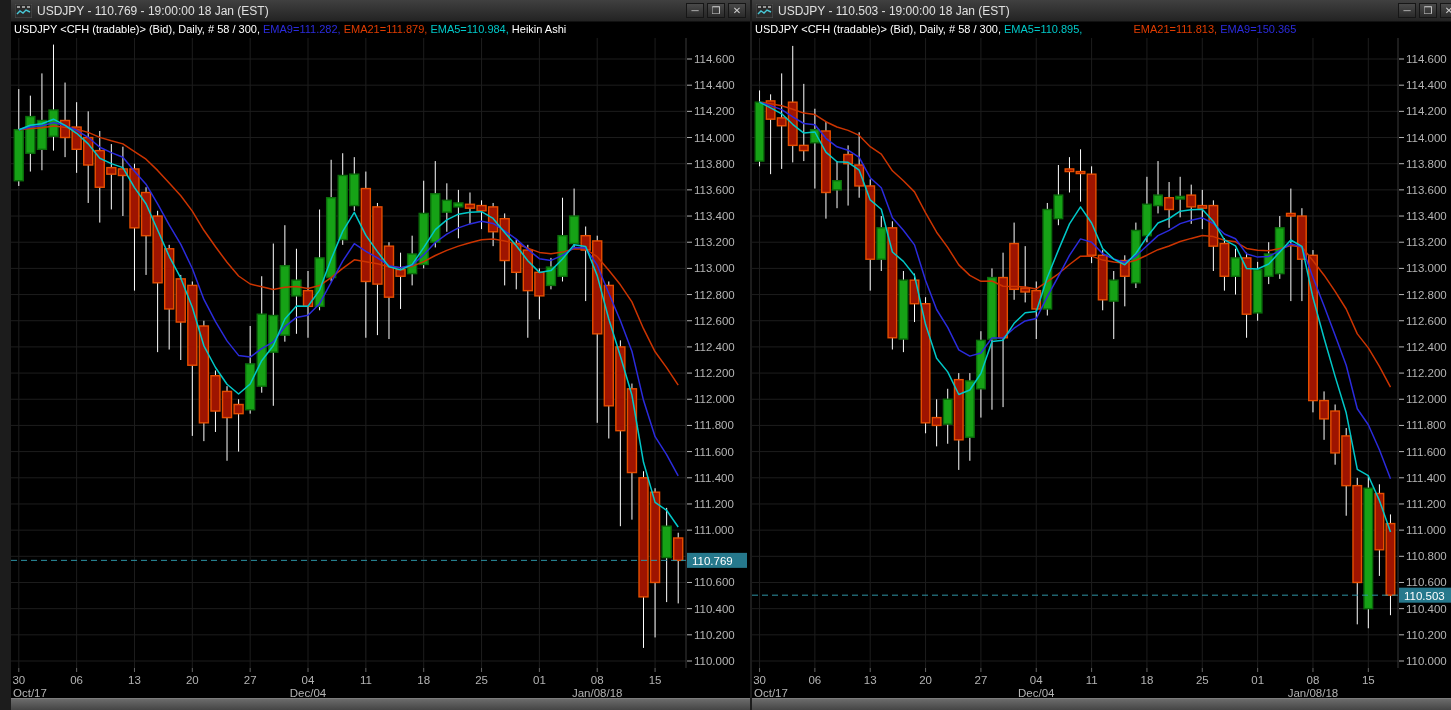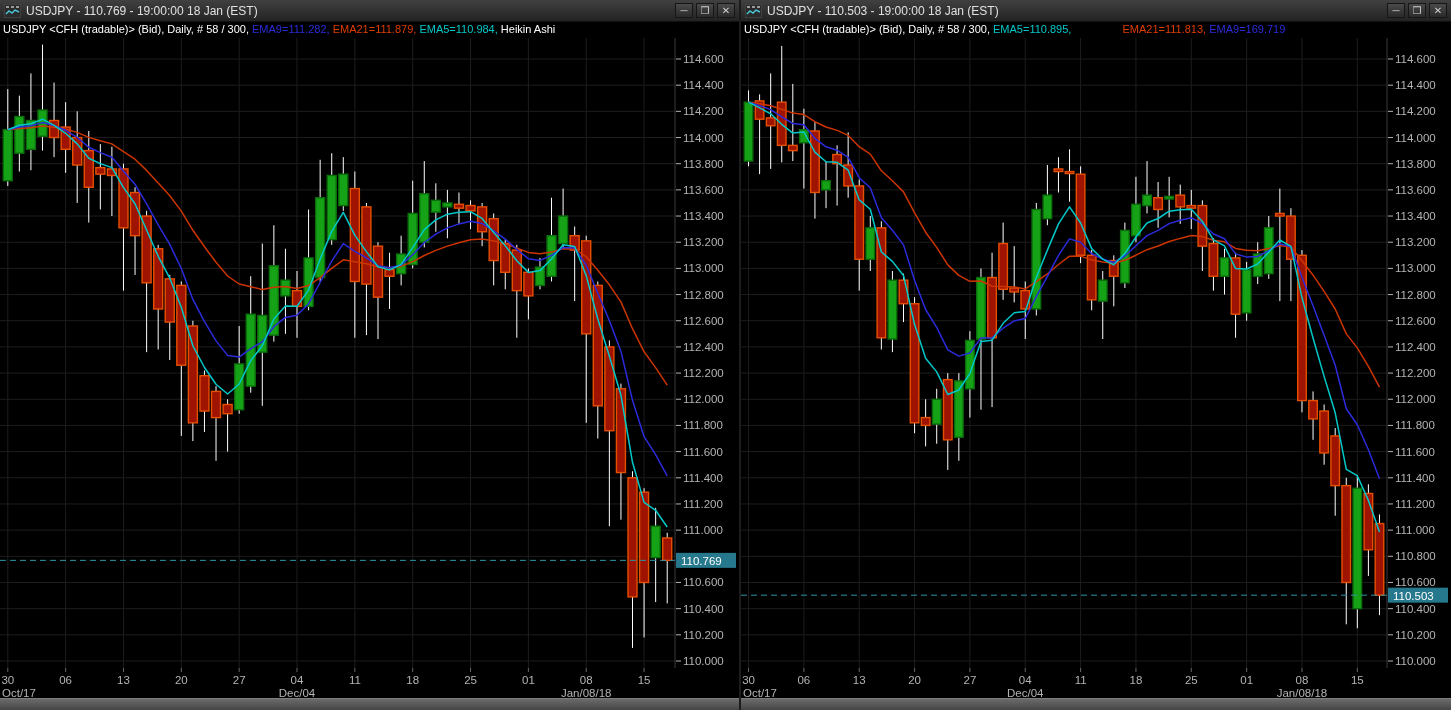--- a/index.html
+++ b/index.html
@@ -1,18 +1,18 @@
 <!DOCTYPE html>
 <html><head>
 <meta charset="utf-8">
 <style>
   html,body{margin:0;padding:0;background:#1c1c1c;font-family:"Liberation Sans",sans-serif;}
   #desktop{display:flex;gap:2px;width:1451px;height:710px;overflow:hidden;background:#1c1c1c;}
   .window{display:flex;flex-direction:column;background:#000;}
-  .window.left{width:880px;}
+  .window.left{width:880px;margin-left:11px;}
   .window.right{width:710px;}
   .titlebar{height:22px;flex:0 0 22px;background:linear-gradient(#404040,#232323);display:flex;align-items:center;padding:0 4px;gap:5px;border-bottom:1px solid #111;box-sizing:border-box;}
   .win-icon{width:17px;height:14px;display:inline-block;flex:0 0 17px;}
   .title{color:#e0e0e0;font-size:12px;white-space:nowrap;overflow:hidden;flex:1 1 auto;}
   .winbtns{display:flex;gap:3px;flex:0 0 auto;}
   .wbtn{width:18px;height:15px;background:linear-gradient(#4a4a4a,#2a2a2a);border:1px solid #161616;color:#cfcfcf;font-size:10px;line-height:14px;text-align:center;box-sizing:border-box;cursor:default;}
   .infobar{height:16px;flex:0 0 16px;background:#000;color:#fff;font-size:11px;line-height:15px;padding-left:3px;white-space:nowrap;overflow:hidden;}
   svg.chart{display:block;background:#000;flex:0 0 660px;}
   .bottomstrip{height:12px;flex:1 1 auto;background:linear-gradient(#6b6b6b,#454545);border-top:1px solid #7d7d7d;}
   text{font-family:"Liberation Sans",sans-serif;}
@@ -291,21 +291,21 @@
             <polyline points="2,10 5,7 8,9 11,6 15,8" fill="none" stroke="#49c7d6" stroke-width="1.4"></polyline>
           </svg>
       </span>
       <span class="title">USDJPY - 110.503 - 19:00:00  18 Jan (EST)</span>
       <span class="winbtns">
         <span class="wbtn">─</span>
         <span class="wbtn">❒</span>
         <span class="wbtn">✕</span>
       </span>
     </div>
-    <div class="infobar" id="info-1"><span style="color: rgb(255, 255, 255);">USDJPY &lt;CFH (tradable)&gt; (Bid), Daily, # 58 / 300, </span><span style="color: rgb(0, 200, 200); text-align: center;">EMA5=110.895, </span><span style="color: rgb(224, 60, 0); margin-left: 48px;">EMA21=111.813, </span><span style="color: rgb(43, 43, 220);">EMA9=169.719</span></div>
+    <div class="infobar" id="info-1"><span style="color: rgb(255, 255, 255);">USDJPY &lt;CFH (tradable)&gt; (Bid), Daily, # 58 / 300, </span><span style="color: rgb(0, 200, 200); text-align: center;">EMA5=110.895, </span><span style="color: rgb(224, 60, 0); margin-left: 48px;">EMA21=111.813, </span><span style="color: rgb(43, 43, 220);">EMA9=150.365</span></div>
     <svg class="chart" id="chart-1" width="710" height="660" viewBox="0 0 710 660">
         <line x1="0" y1="623" x2="646" y2="623" stroke="#1d1d1d" stroke-width="1"></line>
         <line x1="0" y1="596.8260869565213" x2="646" y2="596.8260869565213" stroke="#1d1d1d" stroke-width="1"></line>
         <line x1="0" y1="570.6521739130426" x2="646" y2="570.6521739130426" stroke="#1d1d1d" stroke-width="1"></line>
         <line x1="0" y1="544.478260869564" x2="646" y2="544.478260869564" stroke="#1d1d1d" stroke-width="1"></line>
         <line x1="0" y1="518.3043478260853" x2="646" y2="518.3043478260853" stroke="#1d1d1d" stroke-width="1"></line>
         <line x1="0" y1="492.13043478260664" x2="646" y2="492.13043478260664" stroke="#1d1d1d" stroke-width="1"></line>
         <line x1="0" y1="465.956521739128" x2="646" y2="465.956521739128" stroke="#1d1d1d" stroke-width="1"></line>
         <line x1="0" y1="439.7826086956493" x2="646" y2="439.7826086956493" stroke="#1d1d1d" stroke-width="1"></line>
         <line x1="0" y1="413.60869565217064" x2="646" y2="413.60869565217064" stroke="#1d1d1d" stroke-width="1"></line>

